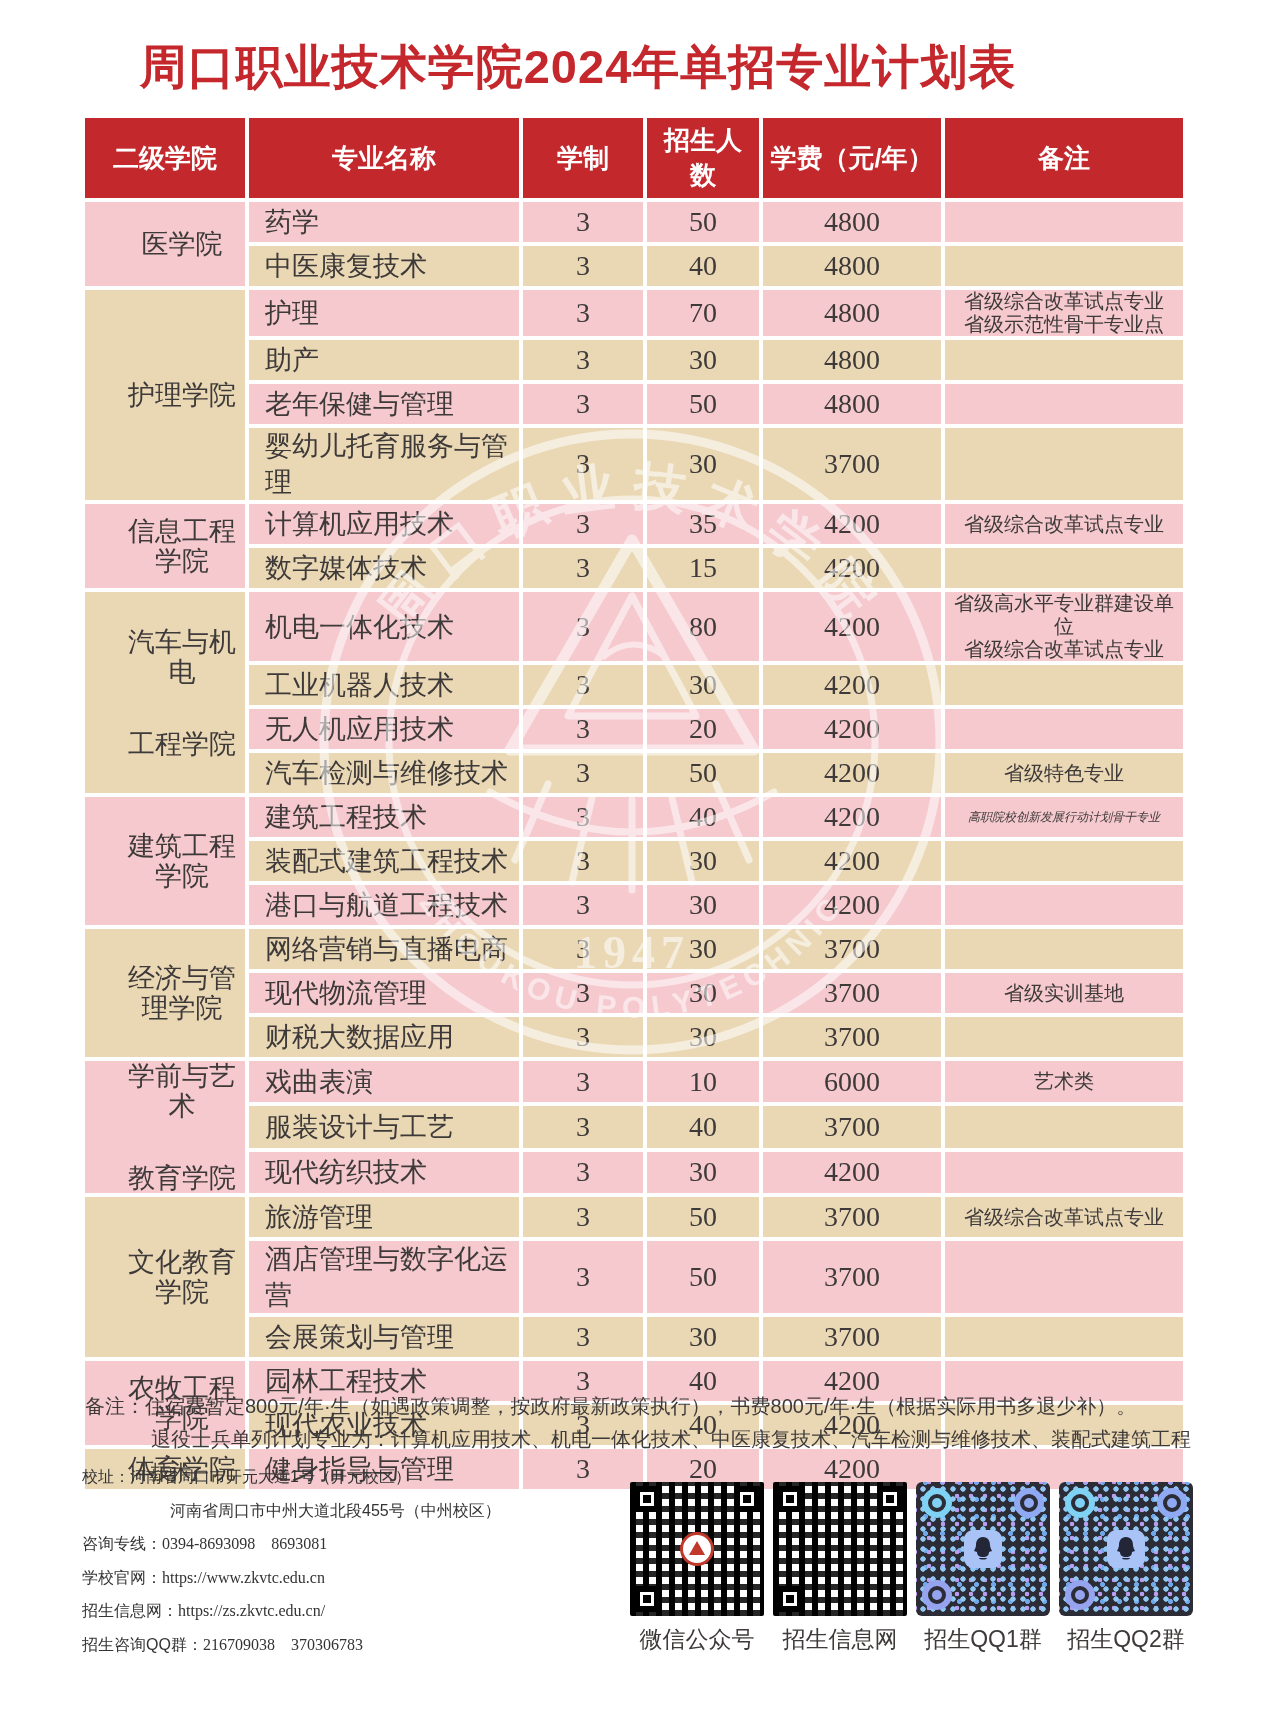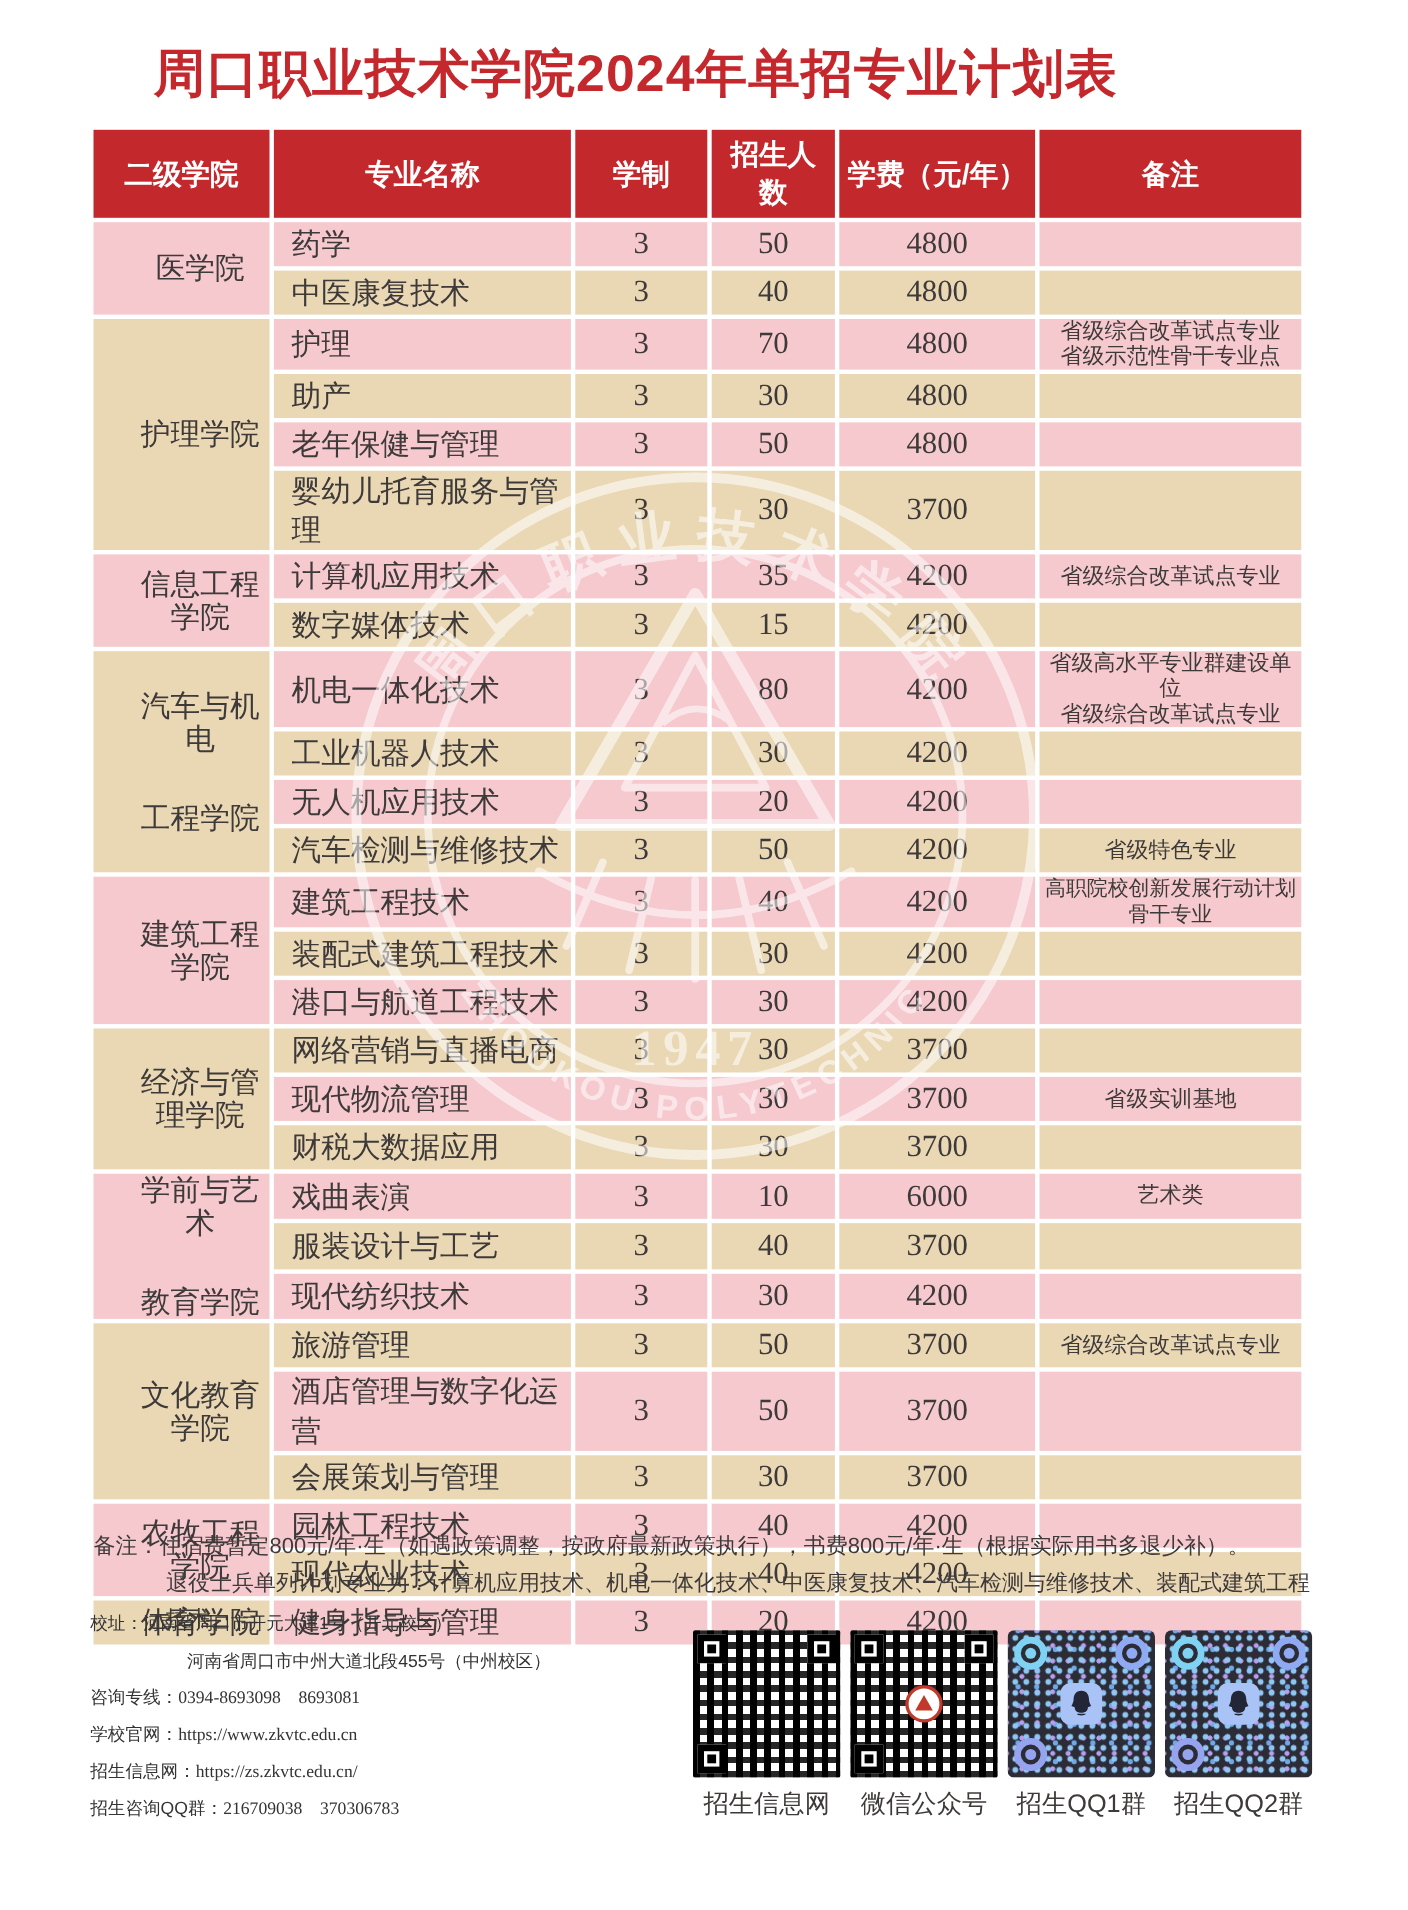--- a/index.html
+++ b/index.html
@@ -17,21 +17,21 @@
   th{background:#c3282d;color:#ffffff;font-size:26px;font-weight:bold;height:80px;text-align:center;}
   td{height:40px;font-size:27px;}
   td.pink{background:#f5c9ce;}
   td.tan{background:#ead8b5;}
   td.college{text-align:center;font-size:27px;}
   td.college .cline{line-height:30px;margin-left:34px;}
   td.college .cline + .cline{margin-top:42px;}
   td.major{text-align:left;padding-left:16px;}
   td.num{text-align:center;font-family:"Liberation Serif",serif;font-size:28px;}
   td.note{text-align:center;font-size:20px;line-height:23px;padding:0 2px;}
-  td.note .nline.long{font-size:19px;}
+  td.note .nline.long{font-size:12px;font-style:italic;}
 
   
   .watermark{position:absolute;left:229px;top:306px;width:644px;height:650px;
     pointer-events:none;opacity:.55;}
 
   
   .remarks{position:absolute;left:85px;top:1390px;width:1110px;font-size:20px;line-height:33px;color:#3e3a39;}
   .remarks .r2{margin-left:66px;}
 
   
@@ -392,31 +392,31 @@
     <div class="c-line"><span class="c-label">招生信息网：</span><span class="c-val latin">https://zs.zkvtc.edu.cn/</span></div>
     <div class="c-line"><span class="c-label">招生咨询QQ群：</span><span class="c-val latin">216709038　370306783</span></div>
   </div>
 
 <div class="qr-row">
   <div class="qr-item">
     <div class="qr-box qr-bw">
       <div class="finder tl"></div>
       <div class="finder tr"></div>
       <div class="finder bl"></div>
+      <div class="qr-center-logo"></div>
     </div>
-    <div class="qr-label">招生信息网</div>
+    <div class="qr-label">微信公众号</div>
   </div>
   <div class="qr-item">
     <div class="qr-box qr-bw">
       <div class="finder tl"></div>
       <div class="finder tr"></div>
       <div class="finder bl"></div>
-      <div class="qr-center-logo"></div>
     </div>
-    <div class="qr-label">微信公众号</div>
+    <div class="qr-label">招生信息网</div>
   </div>
   <div class="qr-item">
     <div class="qr-box qr-qq">
       <div class="ring tl"></div>
       <div class="ring tr"></div>
       <div class="ring bl"></div>
       <div class="qq-bell">
         <svg width="24" height="26" viewBox="0 0 24 26">
             <path fill="#222637" d="M12 1 C7 1 5 5 5 9 c0 2-1 4-2 6 l3 1 c0 3 2 5 6 5 s6-2 6-5 l3-1 c-1-2-2-4-2-6 C19 5 17 1 12 1 z M8 22 c0 2 8 2 8 0 z"></path>
           </svg>

